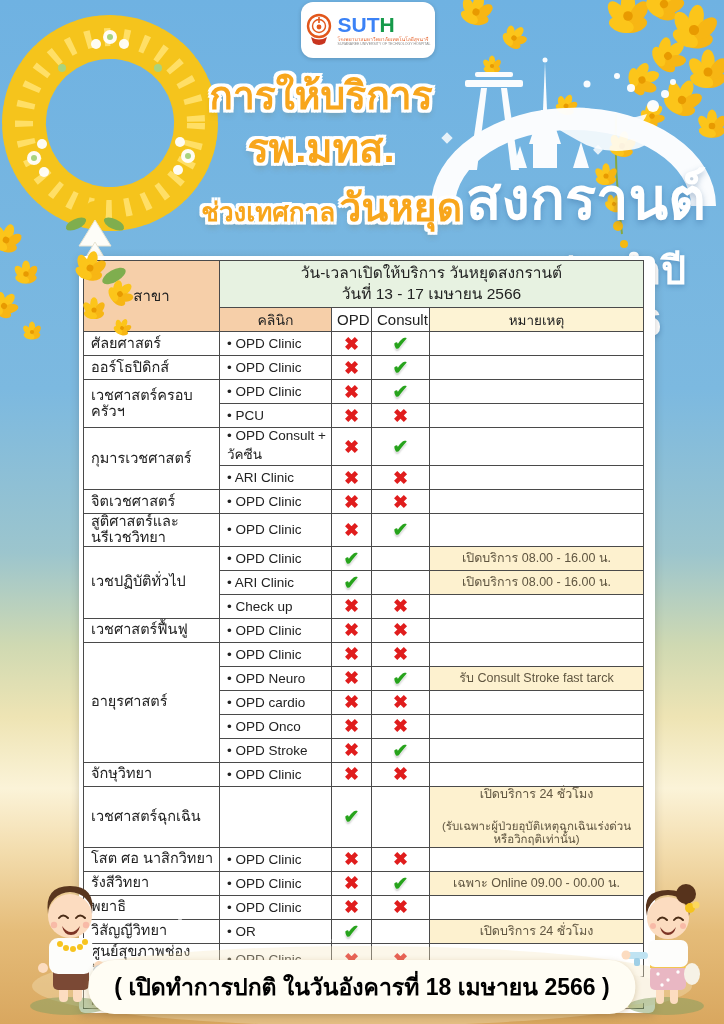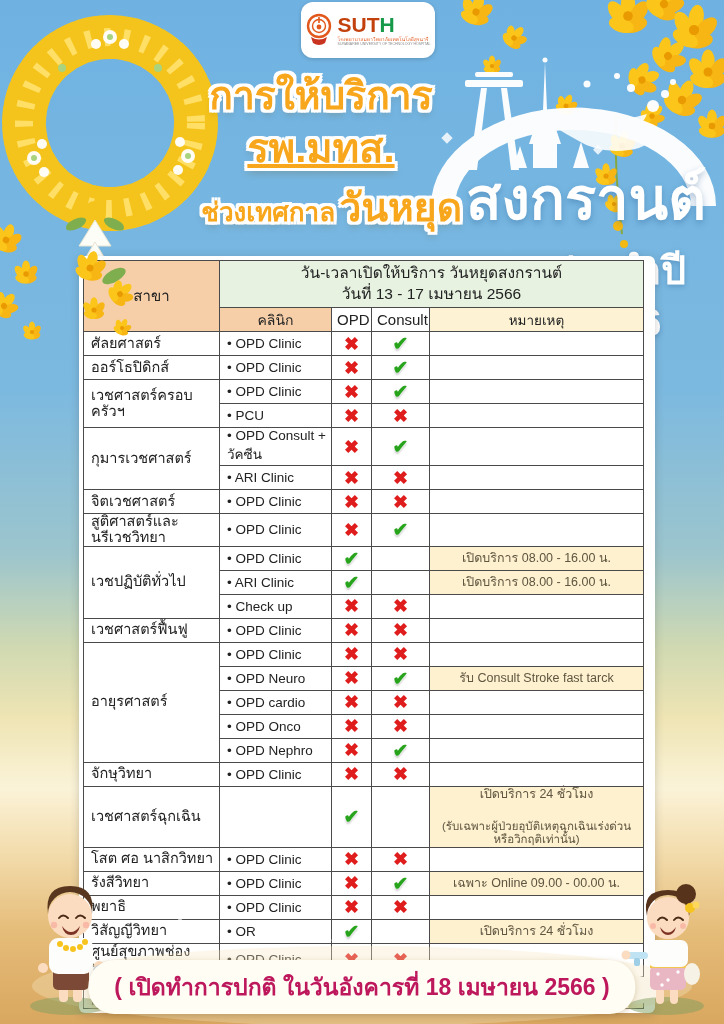--- a/index.html
+++ b/index.html
@@ -7,30 +7,30 @@
   .stage{position:absolute;inset:0;width:724px;height:1024px;overflow:hidden;
     background:linear-gradient(180deg,#6fb2e2 0%,#7cb9e0 38%,#9cc5cd 54%,#cfd9b2 63%,#eee4b4 70%,#fbf3d8 77%,#f3ddae 83%,#e5bc79 91%,#d9a75f 100%);}
   svg{display:block;}
   .deco{position:absolute;z-index:2;pointer-events:none;}
 
   
   .logo-card{position:absolute;left:301px;top:2px;width:134px;height:56px;background:#fff;border-radius:12px;
     display:flex;align-items:center;justify-content:center;gap:6px;box-shadow:0 1px 4px rgba(0,0,0,.18);z-index:3;}
   .logo-text{display:flex;flex-direction:column;line-height:1;}
   .logo-acronym{font-size:21px;font-weight:bold;letter-spacing:0;}
-  .logo-acronym .sut{color:#c2410c;}
+  .logo-acronym .sut{color:#3b82f6;}
   .logo-acronym .hh{color:#169a4a;}
   .logo-thai{font-size:5px;color:#e2571c;white-space:nowrap;margin-top:2px;}
   .logo-eng{font-size:3.5px;color:#8a8a8a;white-space:nowrap;margin-top:1px;}
 
   
   .t-orange{position:absolute;color:#f8a61c;font-weight:bold;z-index:3;
     text-shadow:-3px -3px 0 #fff,3px -3px 0 #fff,-3px 3px 0 #fff,3px 3px 0 #fff,0 -3px 0 #fff,0 3px 0 #fff,-3px 0 0 #fff,3px 0 0 #fff,0 5px 7px rgba(120,80,0,.30);}
   .title-l1{left:178px;top:64px;width:286px;text-align:center;font-size:39px;}
-  .title-l2{left:178px;top:116px;width:286px;text-align:center;font-size:40px;text-decoration:underline;}
+  .title-l2{left:178px;top:116px;width:286px;text-align:center;font-size:40px;}
   .title-l3{left:160px;top:176px;width:302px;text-align:right;}
   .title-l3 .small{font-size:26px;padding-left:20px;}
   .title-l3 .big{font-size:39px;}
   .songkran-text{position:absolute;left:438px;top:152px;width:296px;text-align:center;color:#fff;font-weight:bold;font-size:58px;z-index:3;
     text-shadow:0 3px 6px rgba(40,90,140,.35);}
   .year-text{position:absolute;left:520px;top:224px;width:196px;text-align:center;color:#fff;font-weight:bold;font-size:39px;z-index:3;
     text-shadow:0 2px 5px rgba(40,90,140,.35);margin-top:15px;}
 
   
   .card{position:absolute;left:79px;top:256px;width:568px;background:#fff;border-radius:6px;padding:4px;z-index:3;
@@ -50,21 +50,21 @@
   .ck{color:#27a31c;font-size:19px;font-weight:bold;
     text-shadow:0 0 2px #fff,0 0 2px #fff,0 2px 2px rgba(0,0,0,.25);}
   .cx{color:#e01d1d;font-size:18px;font-weight:bold;}
   td.remark{font-size:12.5px;text-align:center;color:#5f5540;line-height:1.15;}
   td.remark.noted{background:#fdf1cf;}
   td.remark .r2{font-size:11.5px;margin-top:19px;}
   tr.tall td{height:56px;}
 
   
   .pill{position:absolute;left:50%;top:960px;transform:translateX(-50%);z-index:5;
-    background:#fffdf4;border-radius:26px;padding:9px 26px;font-size:23px;font-weight:bold;color:#be185d;
+    background:#fffdf4;border-radius:26px;padding:9px 26px;font-size:23px;font-weight:bold;color:#000000;
     white-space:nowrap;box-shadow:0 2px 6px rgba(150,110,40,.30);}
 </style>
 </head>
 <body>
 
 <div class="stage">
 
   <svg width="0" height="0" style="position:absolute" aria-hidden="true">
     <defs>
       <g id="gf">
@@ -323,21 +323,21 @@
             <td class="mark"><span class="cx">✖</span></td>
             <td class="remark"></td>
           </tr>
           <tr>
             <td class="clinic">• OPD Onco</td>
             <td class="mark"><span class="cx">✖</span></td>
             <td class="mark"><span class="cx">✖</span></td>
             <td class="remark"></td>
           </tr>
           <tr>
-            <td class="clinic">• OPD Nephro</td>
+            <td class="clinic">• OPD Stroke</td>
             <td class="mark"><span class="cx">✖</span></td>
             <td class="mark"><span class="ck">✔</span></td>
             <td class="remark"></td>
           </tr>
           <tr>
             <td class="branch" rowspan="1">จักษุวิทยา</td>
             <td class="clinic">• OPD  Clinic</td>
             <td class="mark"><span class="cx">✖</span></td>
             <td class="mark"><span class="cx">✖</span></td>
             <td class="remark"></td>

